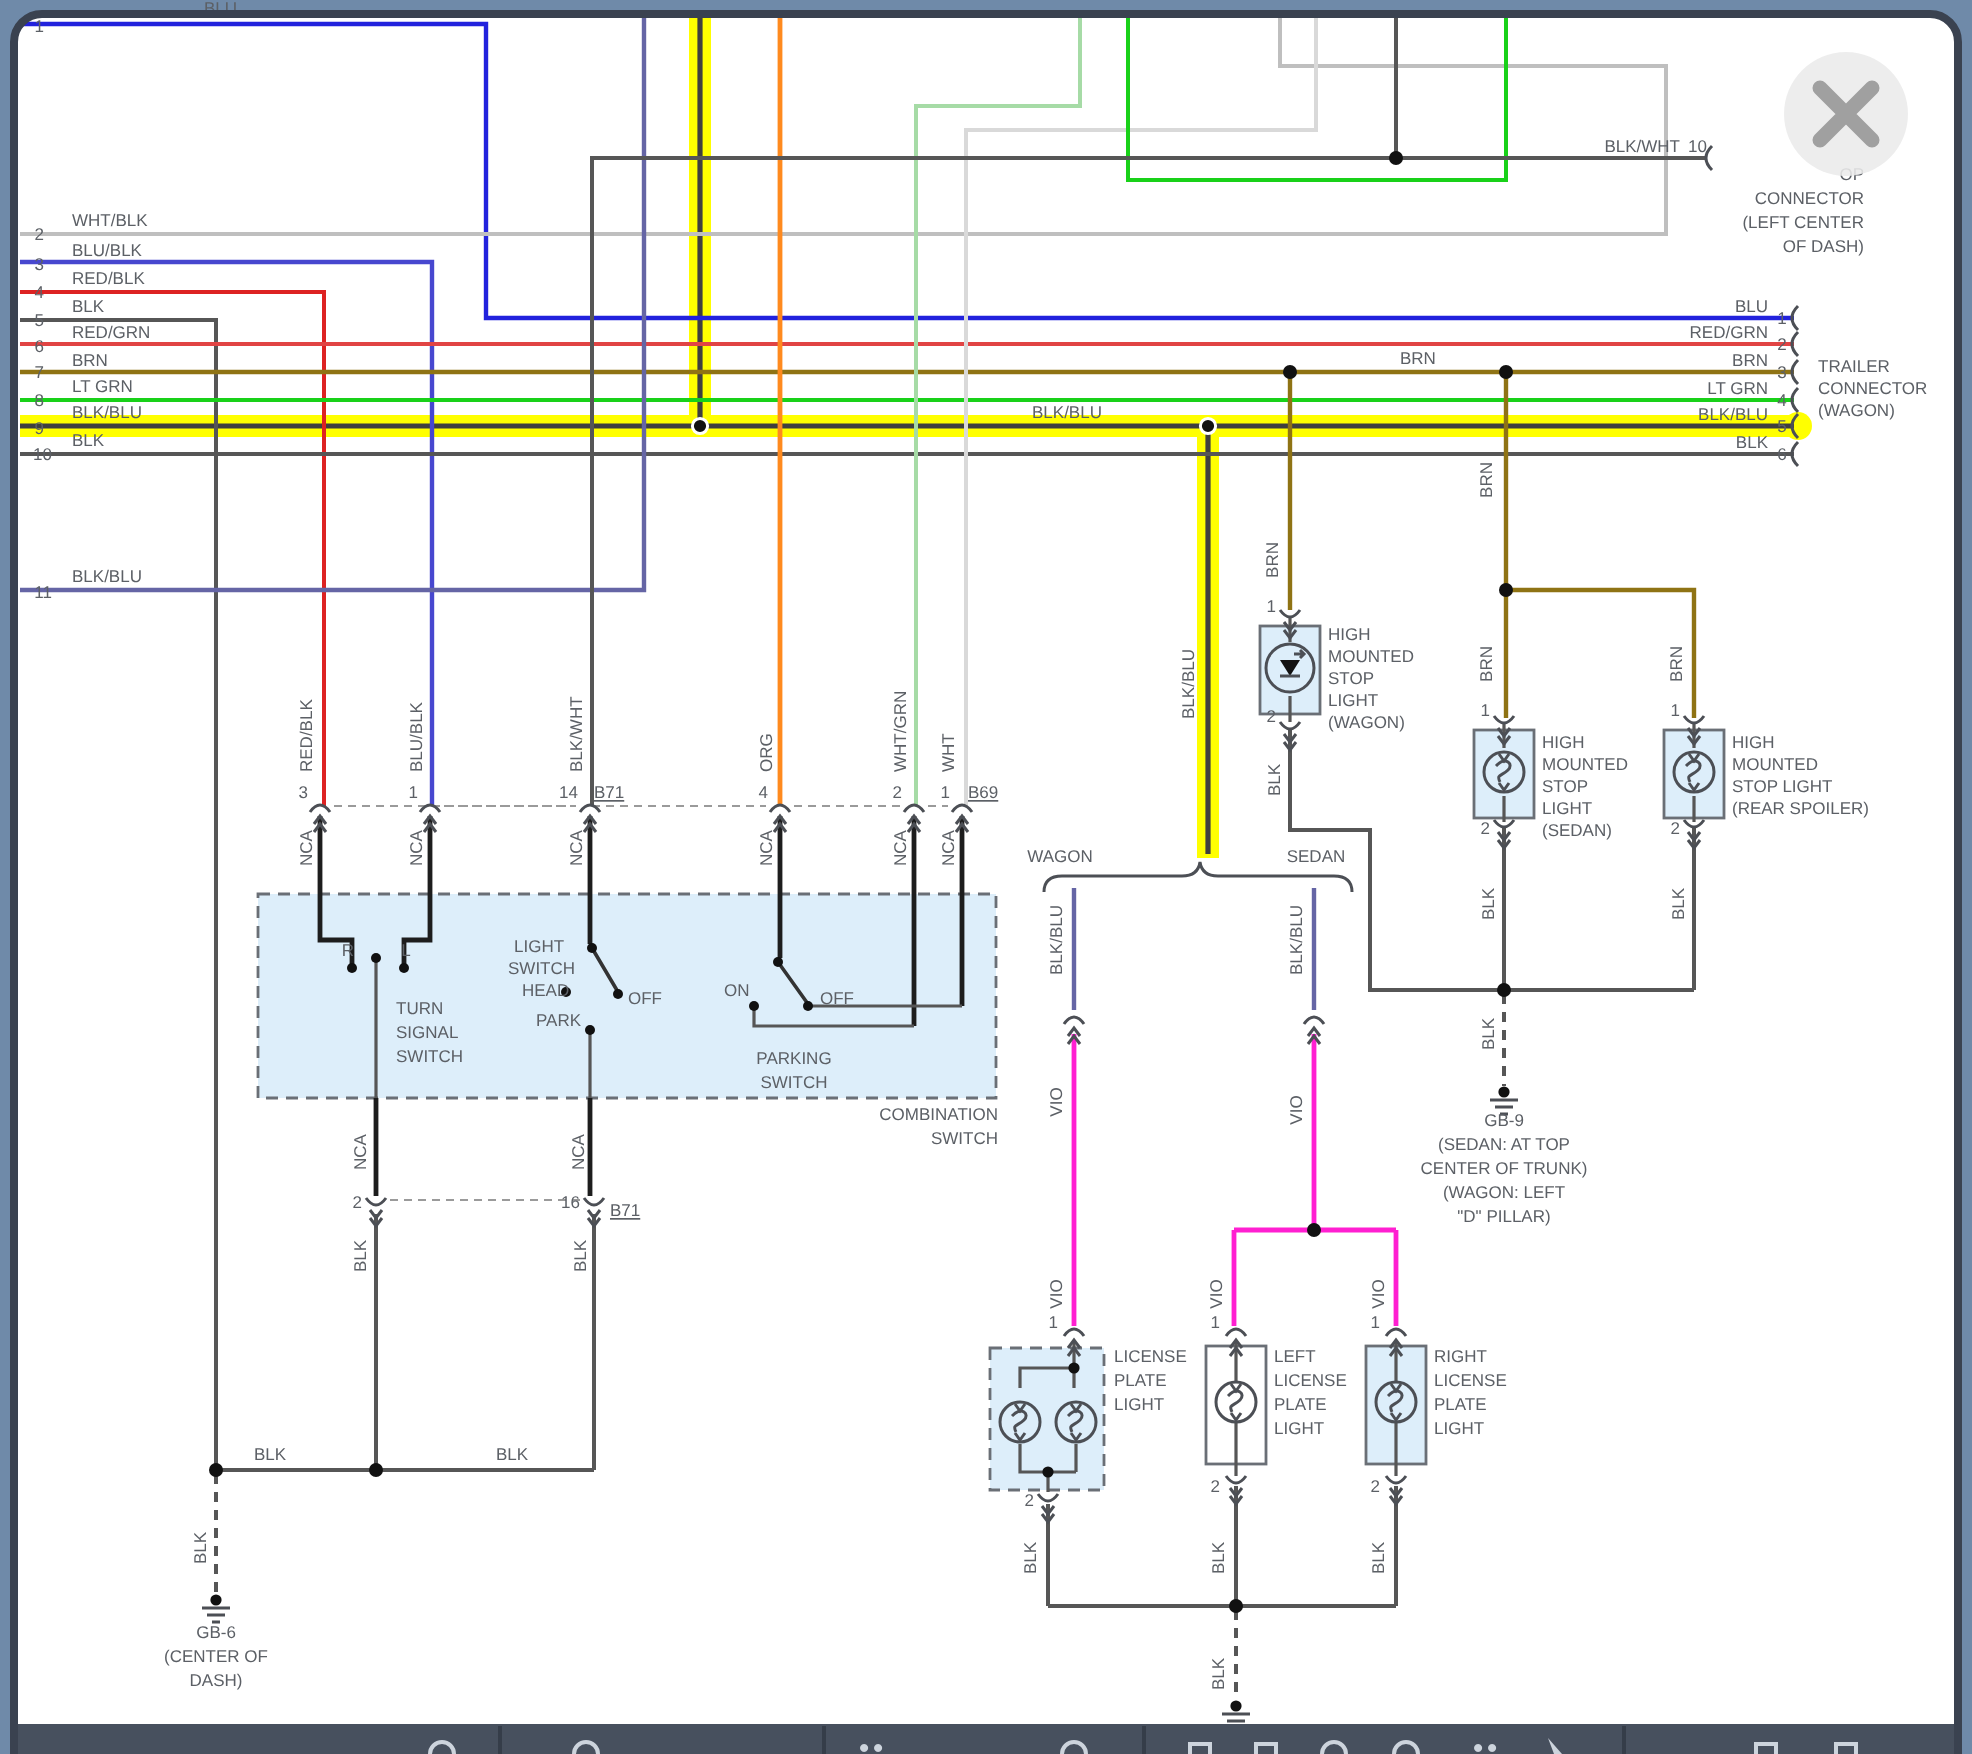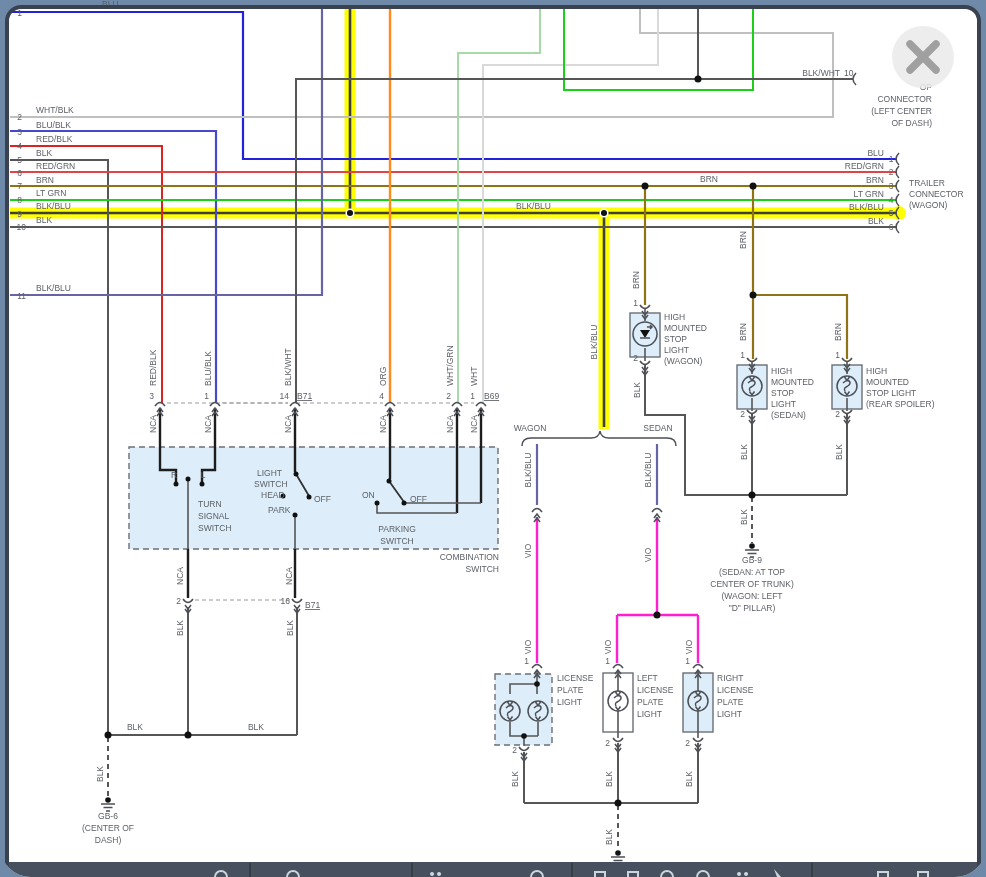--- a/index.html
+++ b/index.html
@@ -1,16 +1,16 @@
 <!DOCTYPE html>
 <html><head>
 <meta charset="utf-8">
 <style>
   html,body{margin:0;padding:0;background:#6f8aa9;}
-  #stage{position:relative;width:986px;height:877px;overflow:hidden;border-radius:31px;}
+  #stage{position:relative;width:986px;height:877px;overflow:hidden;}
   svg{display:block;}
   text{font-family:"Liberation Sans","DejaVu Sans",sans-serif;}
   .lbl{fill:#5c6066;font-size:8.5px;}
   .wire{fill:none;stroke-linecap:butt;stroke-linejoin:miter;}
   .w-blu{stroke:#2222dd;stroke-width:2.2}
   .w-whtblk{stroke:#bfbfbf;stroke-width:2}
   .w-blublk{stroke:#4747cf;stroke-width:2.2}
   .w-redblk{stroke:#dd2222;stroke-width:2}
   .w-blk{stroke:#565656;stroke-width:2}
   .w-blkthin{stroke:#565656;stroke-width:1.6}

